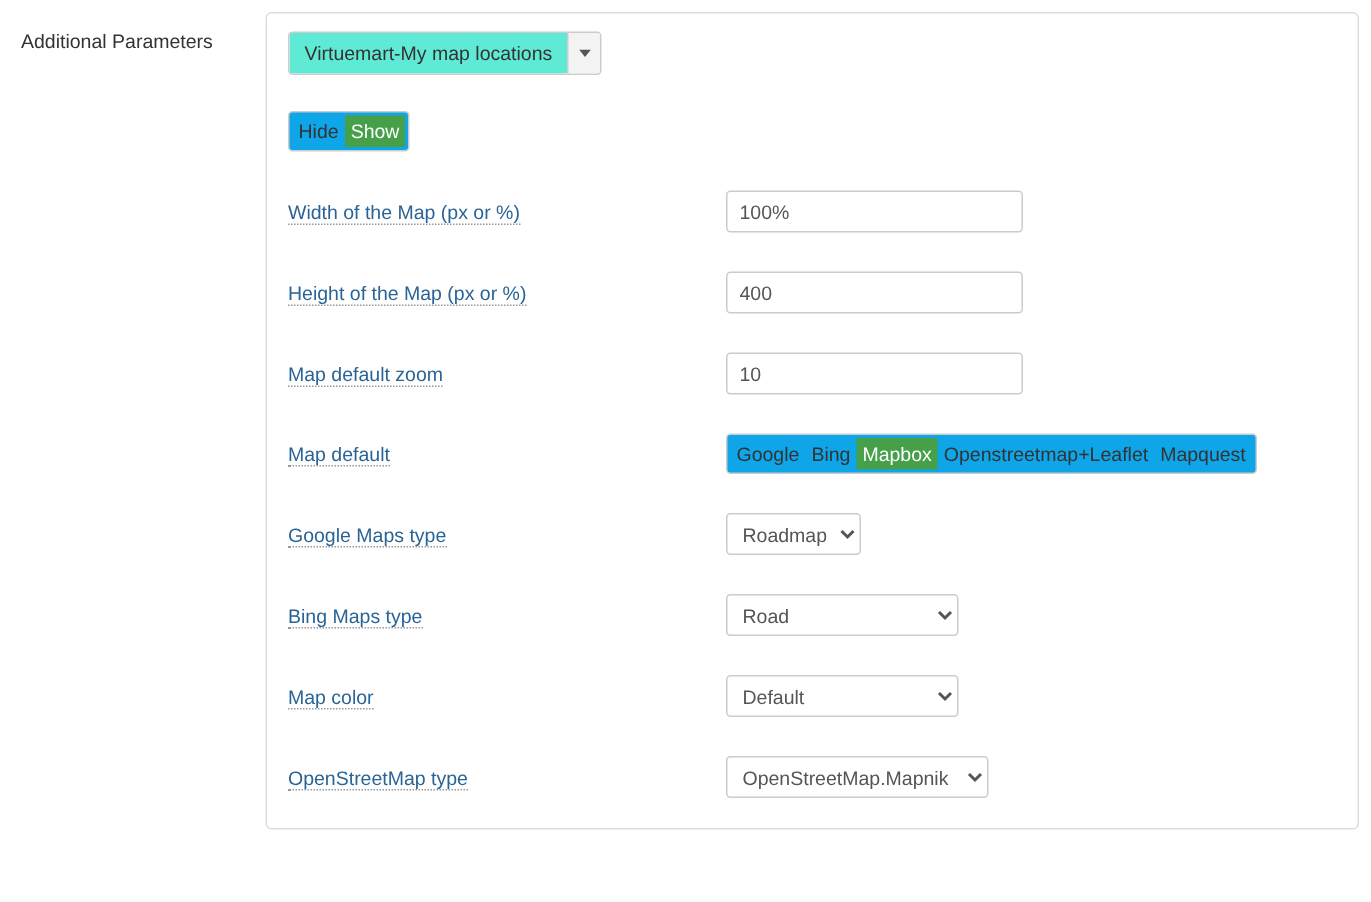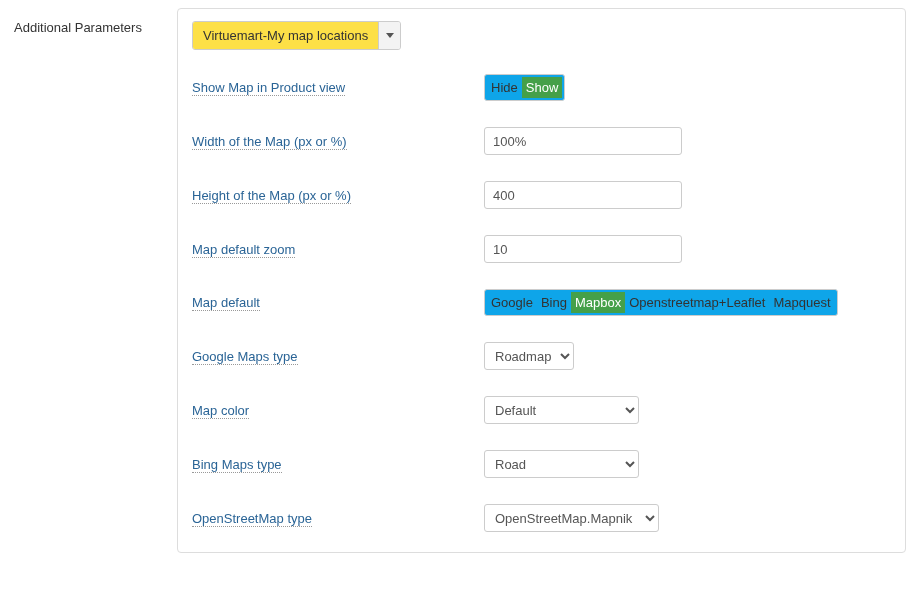--- a/index.html
+++ b/index.html
@@ -33,21 +33,21 @@
     align-items: stretch;
     border: 1px solid #ccc;
     border-radius: 3px;
     background: #fff;
     margin-bottom: 24px;
     overflow: hidden;
   }
   .dropdown-btn .dd-label {
     padding: 6px 10px;
     color: #333;
-    background: #fde047;
+    background: #5eead4;
   }
   .dropdown-btn .dd-caret {
     width: 22px;
     display: flex;
     align-items: center;
     justify-content: center;
     border-left: 1px solid #ccc;
     background: #f3f3f3;
   }
   .dropdown-btn .dd-caret svg {
@@ -126,23 +126,20 @@
       <span class="dd-label">Virtuemart-My map locations</span>
       <span class="dd-caret">
         <svg viewBox="0 0 8 5">
             <path d="M0 0 L8 0 L4 5 Z" fill="#555"></path>
           </svg>
       </span>
     </div>
 
     
     <div class="row">
-      <div class="row-label">
-        <a>Show Map in Product view</a>
-      </div>
       <div class="row-control">
         <div class="btn-group">
           <span class="opt">Hide</span>
           <span class="opt active">Show</span>
         </div>
       </div>
     </div>
 
     
     <div class="row">
@@ -198,44 +195,44 @@
       <div class="row-control">
         <select class="sel w-sm">
           <option>Roadmap</option>
         </select>
       </div>
     </div>
 
     
     <div class="row">
       <div class="row-label">
+        <a>Bing Maps type</a>
+      </div>
+      <div class="row-control">
+        <select class="sel w-md">
+          <option>Road</option>
+        </select>
+      </div>
+    </div>
+
+    
+    <div class="row">
+      <div class="row-label">
         <a>Map color</a>
       </div>
       <div class="row-control">
         <select class="sel w-md">
           <option>Default</option>
         </select>
       </div>
     </div>
 
     
     <div class="row">
       <div class="row-label">
-        <a>Bing Maps type</a>
-      </div>
-      <div class="row-control">
-        <select class="sel w-md">
-          <option>Road</option>
-        </select>
-      </div>
-    </div>
-
-    
-    <div class="row">
-      <div class="row-label">
         <a>OpenStreetMap type</a>
       </div>
       <div class="row-control">
         <select class="sel w-lg">
           <option>OpenStreetMap.Mapnik</option>
         </select>
       </div>
     </div>
 
   </div>

